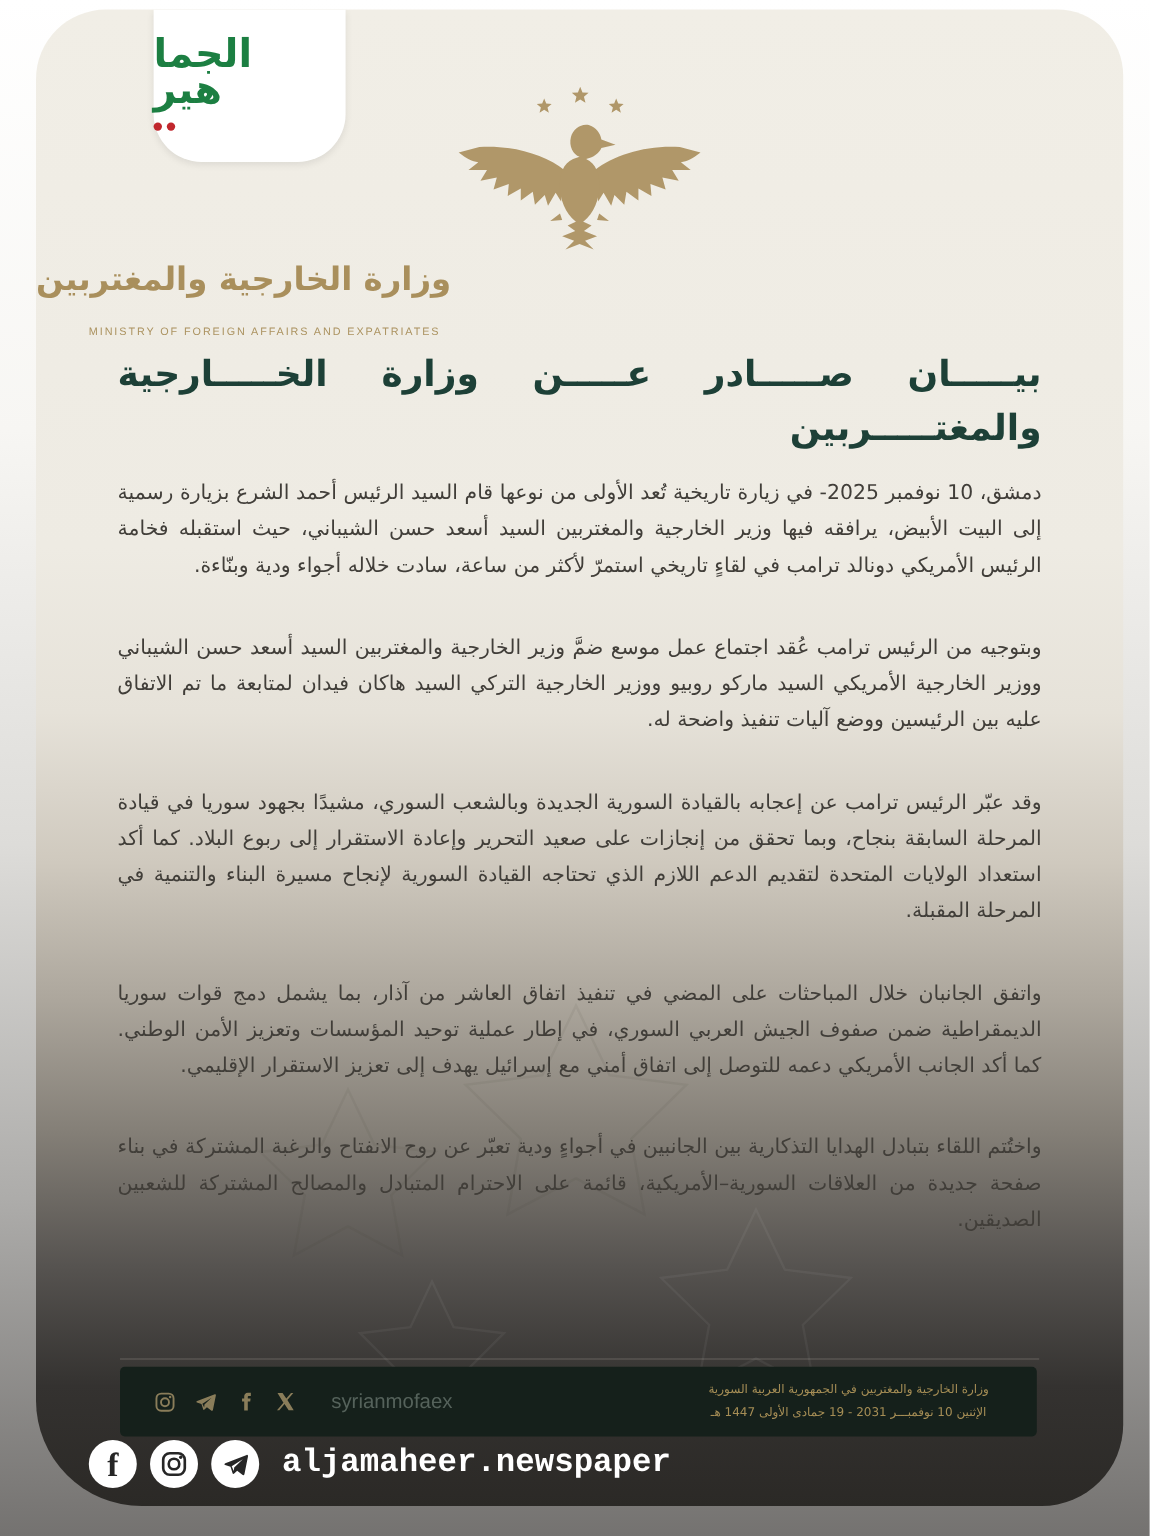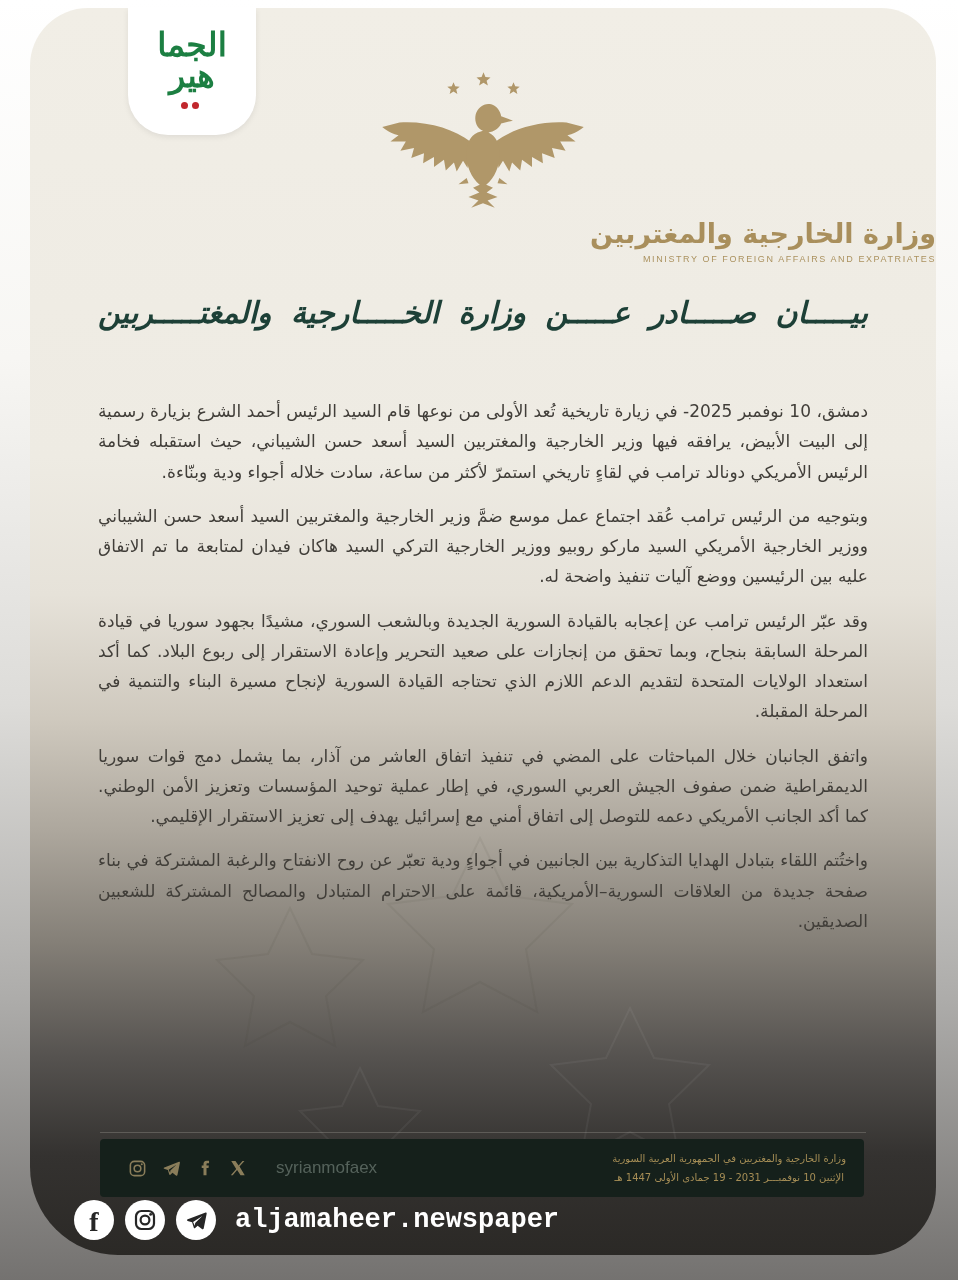--- a/index.html
+++ b/index.html
@@ -14,59 +14,58 @@
     border-radius:58px 55px 68px 88px;
     background:linear-gradient(180deg,
       #f1eee6 0%, #eeebe3 36%, #e6e2d9 47%,
       #cfc9be 57%, #ada79d 66%, #847f77 75%,
       #565350 84%, #343230 92%, #2b2926 100%);
     overflow:hidden;
   }
   .watermarks{ position:absolute; inset:0; pointer-events:none; }
   
   .badge{
-    position:absolute; left:98px; top:0; width:128px; height:127px;
+    position:absolute; left:98px; top:0; width:160px; height:127px;
     background:#ffffff; border-radius:0 0 40px 40px;
-    display:flex; flex-direction:column; align-items:center; justify-content:center;
+    display:flex; flex-direction:column; align-items:flex-start; justify-content:center;
     box-shadow:0 2px 6px rgba(0,0,0,0.08);
-    font-family:Liberation Serif, serif;
   }
   .badge .w{ color:#1c7f42; font-weight:bold; font-size:33px; line-height:0.92; letter-spacing:0; }
   .badge .dot{ width:7px; height:7px; border-radius:50%; background:#c1272d; display:inline-block; margin-right:4px; }
   
-  .emblem{ position:absolute; left:0; right:0; top:62px; text-align:right; }
+  .emblem{ position:absolute; left:0; right:0; top:62px; text-align:left; }
   .stars{ display:flex; justify-content:center; align-items:flex-end; gap:14px; height:26px; }
   .stars svg:nth-child(2){ margin-bottom:8px; }
   .eagle{ display:block; margin:2px auto 0 auto; }
   .callig{ color:#a98f5c; font-size:27px; font-weight:bold; margin-top:2px; }
-  .en-caption{ color:#ab925f; font-size:9px; letter-spacing:1.6px; margin-top:5px;
-               font-family:"Liberation Sans", sans-serif; }
+  .en-caption{ color:#ab925f; font-size:9px; letter-spacing:1.6px; margin-top:22px;
+               font-family:"Liberation Sans", sans-serif;padding-left:44px; }
   
   .headline{
     position:absolute; left:68px; right:68px; top:282px;
-    direction:rtl; color:#1d4037; font-weight:bold; font-size:30px; line-height:1.5;font-style:italic;
+    direction:rtl; color:#1d4037; font-weight:bold; font-size:30px; line-height:1.5;
   }
   .headline .hl-line{ display:block; text-align:justify; text-align-last:justify; }
   
   .paragraphs{
     position:absolute; left:68px; right:68px; top:388px; bottom:150px;
-    direction:rtl; display:flex; flex-direction:column; gap:14px;
+    direction:rtl; display:flex; flex-direction:column; gap:38px;
     overflow:hidden;
   }
   .paragraphs p{
     color:#413e39; font-size:17px; line-height:1.78;
     text-align:justify; text-align-last:right;
   }
   .sep-line{ position:absolute; left:70px; right:70px; top:1124px; height:1px; background:rgba(220,216,205,0.22); }
   
   .mofa-bar{
     position:absolute; left:70px; right:72px; top:1131px; height:58px;
     background:#15201b; border-radius:4px;
     display:flex; align-items:center; justify-content:space-between;
-    padding:0 18px 0 28px;
+    padding:0 40px 0 28px;
   }
   .mofa-left{ display:flex; align-items:center; gap:15px; }
   .mofa-left svg{ display:block; }
   .mofa-handle{ color:#55625b; font-size:17px; margin-left:14px; font-family:"Liberation Sans", sans-serif; }
   .mofa-right{ direction:rtl; text-align:center; color:#a58d55; font-size:10px; line-height:1.9; }
   
   .wm-row{ position:absolute; left:44px; top:1192px; display:flex; align-items:center; gap:11px; }
   .wm-circle{ width:40px; height:40px; border-radius:50%; background:#ffffff;
               display:flex; align-items:center; justify-content:center; }
   .wm-handle{ color:#ffffff; font-size:27px; font-weight:bold; margin-left:8px;

